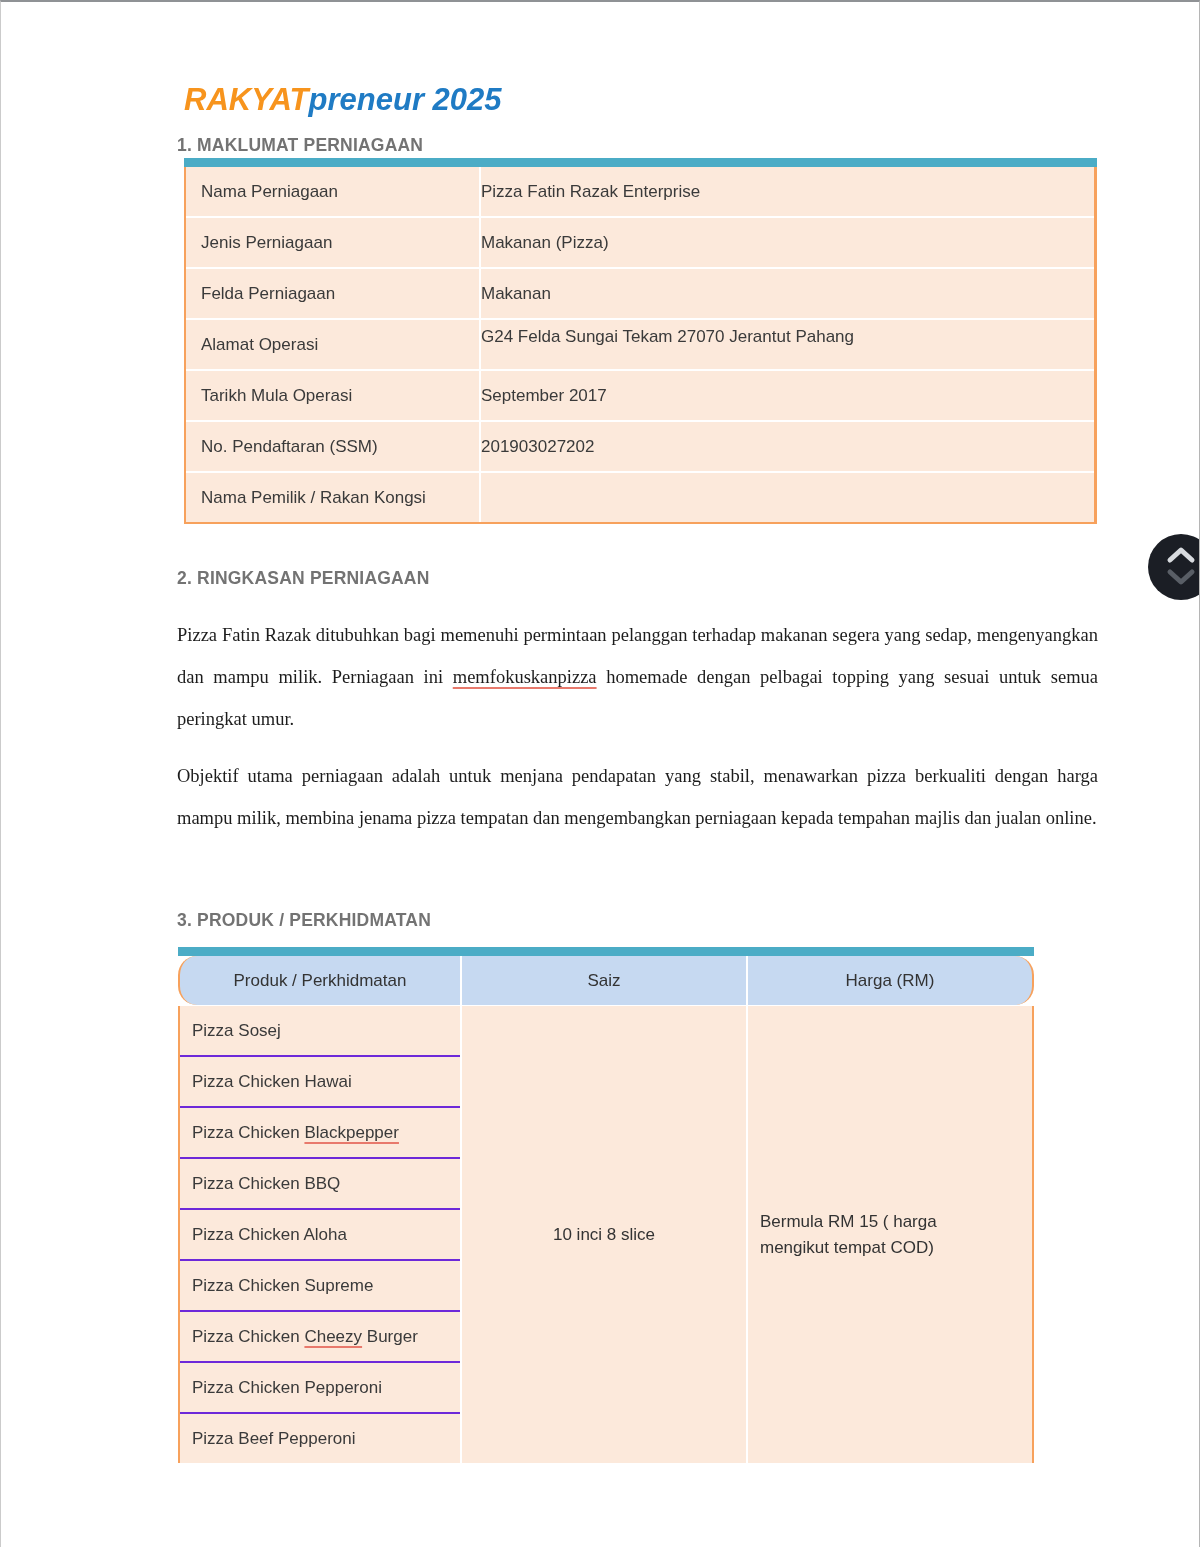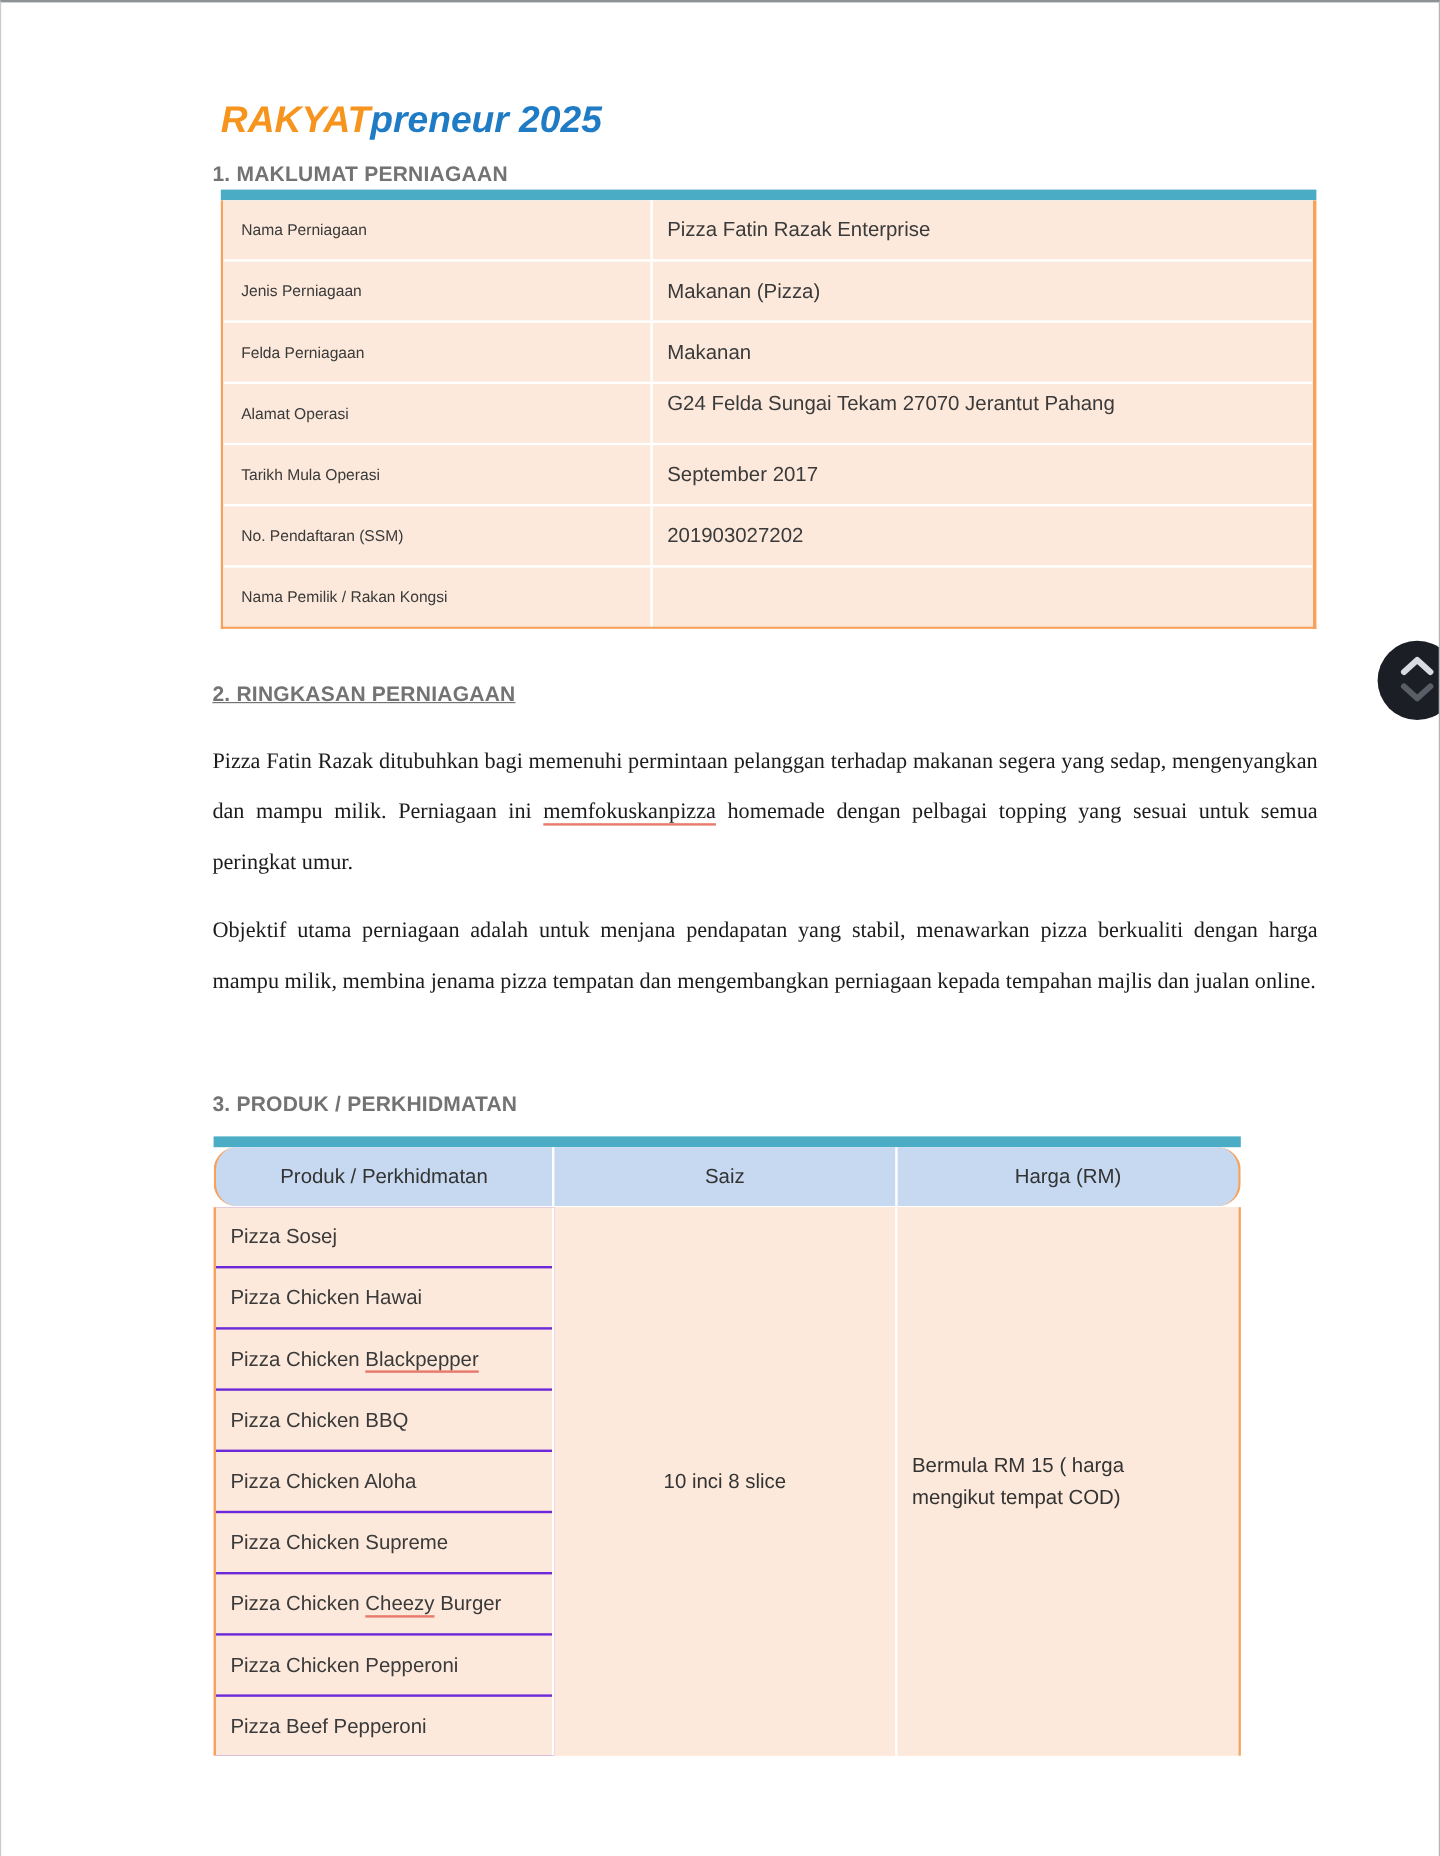--- a/index.html
+++ b/index.html
@@ -8,31 +8,31 @@
     border-top:2px solid #8f9295;border-left:1px solid #cbcbcb;border-right:1px solid #b5b5b5;
     box-sizing:border-box;font-family:"Liberation Sans",sans-serif;
   }
   
   .logo{position:absolute;left:183px;top:80px;font-size:31px;font-weight:800;font-style:italic;white-space:nowrap;}
   .logo-orange{color:#F7941D;}
   .logo-blue{color:#1F7BC4;}
   
   .sec{position:absolute;margin:0;font-size:17.5px;font-weight:700;color:#737373;letter-spacing:.2px;}
   .sec1{left:176px;top:133px;}
-  .sec2{left:176px;top:566px;text-decoration:underline;}
+  .sec2{left:176px;top:566px;}
   .sec3{left:176px;top:908px;}
   
   .bar{height:9px;background:#4BACC6;}
   
   .table1{position:absolute;left:183px;top:156px;width:913px;box-sizing:border-box;}
   .t1-rows{border-left:2px solid #F7A15C;border-right:3px solid #F7A15C;border-bottom:2px solid #F7A15C;background:#fff;}
   .irow{display:flex;height:49px;background:#FCE9DB;}
   .irow:not(:last-child){margin-bottom:2px;}
-  .irow .lbl{width:358px;border-right:2px solid #fff;display:flex;align-items:center;padding-left:15px;box-sizing:border-box;font-size:13px;color:#3a3a3a;}
-  .irow .val{flex:1;display:flex;align-items:center;padding-left:12px;font-size:17px;color:#3a3a3a;box-sizing:border-box;text-align:right;}
+  .irow .lbl{width:295px;border-right:2px solid #fff;display:flex;align-items:center;padding-left:15px;box-sizing:border-box;font-size:17px;color:#3a3a3a;}
+  .irow .val{flex:1;display:flex;align-items:center;font-size:17px;color:#3a3a3a;box-sizing:border-box;text-align:right;}
   .irow:nth-child(4) .val{align-items:flex-start;padding-top:7px;}
   
   .para{position:absolute;width:921px;left:176px;margin:0;font-family:"Liberation Serif",serif;font-size:18.5px;line-height:42px;text-align:justify;color:#1c1c1c;}
   #para1{top:612px;}
   #para2{top:753px;}
   .missp{
     text-decoration-line:underline;
     text-decoration-style:solid;
     text-decoration-color:#E8796C;
     text-decoration-thickness:1.5px;

